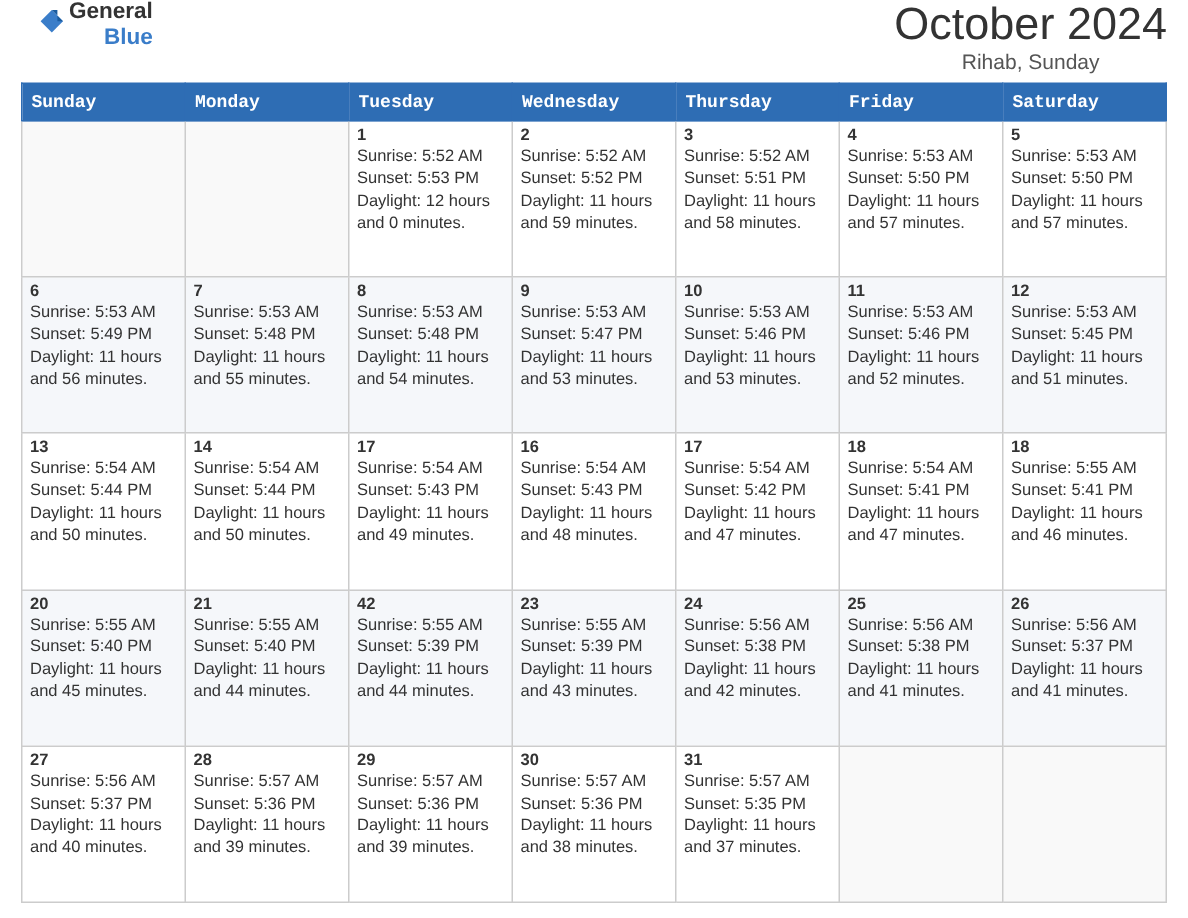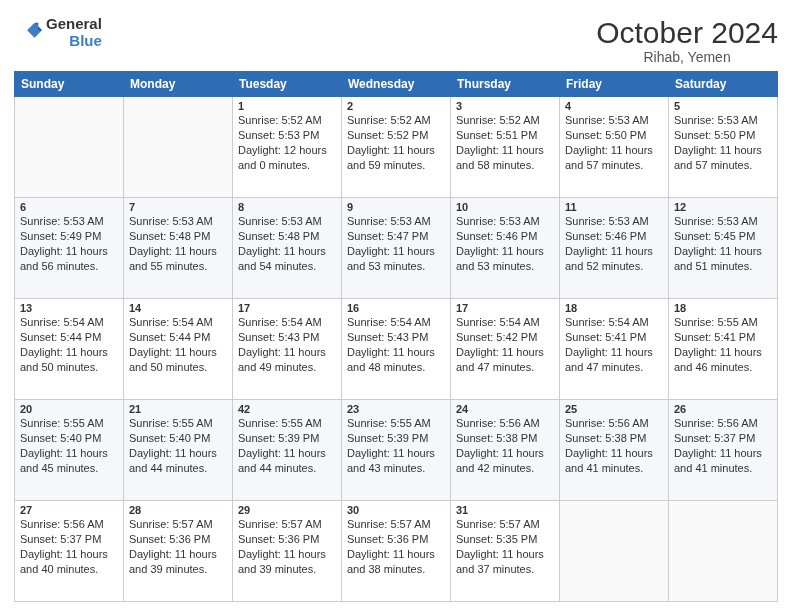--- a/index.html
+++ b/index.html
@@ -9,21 +9,21 @@
       width: 792px;
       height: 612px;
       overflow: hidden;
     }
     .page {
       width: 792px;
       height: 612px;
       background: #fff;
       display: flex;
       flex-direction: column;
-      padding: 16px 14px 10px 14px;
+      padding: 0 14px 10px 14px;
     }
     .header {
       display: flex;
       justify-content: space-between;
       align-items: flex-start;
       margin-bottom: 6px;
     }
     .logo {
       display: flex;
       align-items: center;
@@ -68,20 +68,21 @@
       flex: 1;
     }
     .calendar th {
       background: #2e6db4;
       color: #fff;
       font-size: 12px;
       font-weight: bold;
       padding: 5px 6px;
       text-align: left;
       border: 1px solid #2e6db4;
+      font-family: Liberation Mono, monospace;
     }
     .calendar td {
       border: 1px solid #ccc;
       vertical-align: top;
       padding: 3px 5px;
       width: calc(100% / 7);
       font-size: 9.5px;
       color: #333;
       background: #fff;
       height: 82px;
@@ -114,21 +115,21 @@
         <polygon points="22,4 30,12 22,20 14,12" fill="#3a7dc9"></polygon>
         <polygon points="22,4 30,12 26,12 26,4" fill="#1a5ca0"></polygon>
       </svg>
       <div class="logo-text">
         <span class="logo-general">General</span>
         <span class="logo-blue">Blue</span>
       </div>
     </div>
     <div class="title-block">
       <div class="month-title">October 2024</div>
-      <div class="subtitle">Rihab, Yemen</div>
+      <div class="subtitle">Rihab, Sunday</div>
     </div>
   </div>
 
   <table class="calendar">
     <thead>
       <tr>
         <th>Sunday</th>
         <th>Monday</th>
         <th>Tuesday</th>
         <th>Wednesday</th>

